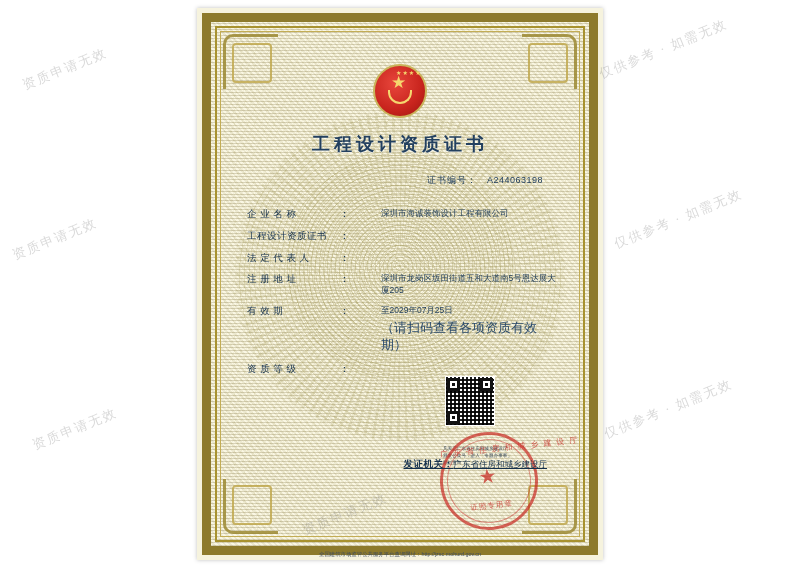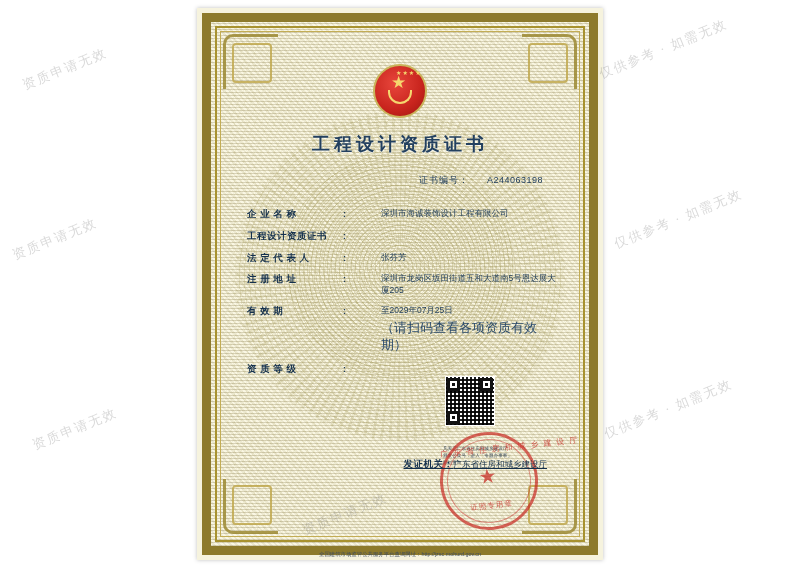--- a/index.html
+++ b/index.html
@@ -192,41 +192,41 @@
   }
   .cert-no {
     position: absolute;
     right: 60px;
     top: 166px;
     font-size: 9px;
     color: #23405f;
     letter-spacing: .5px;
   }
   .cert-no .label { letter-spacing: 1px; }
-  .cert-no .value { margin-left: 18px; }
+  .cert-no .value { margin-left: 10px; }
 
   
   .fields {
     position: absolute;
     left: 50px;
     top: 200px;
     width: 310px;
     font-size: 9px;
     color: #1d3b59;
   }
   .row {
     display: flex;
     align-items: flex-start;
     margin-bottom: 9px;
     line-height: 1.35;
   }
   .row .k {
     width: 96px;
     flex: 0 0 96px;
-    font-weight: bold;
+    font-weight: normal;
     font-size: 9.5px;
     letter-spacing: .5px;
     color: #14304d;
     white-space: nowrap;
   }
   .row .colon { width: 7px; flex: 0 0 7px; font-weight: bold;}
   .row .v {
     flex: 1 1 auto;
     font-size: 8.5px;
     color: #1d3b59;
@@ -399,21 +399,20 @@
       </div>
 
       <div class="row">
         <div class="k">工程设计资质证书</div>
         <div class="colon">:</div>
       </div>
 
       <div class="row">
         <div class="k">法 定 代 表 人</div>
         <div class="colon">:</div>
-        <div class="v">张芬芳</div>
       </div>
 
       <div class="row">
         <div class="k">注 册 地 址</div>
         <div class="colon">:</div>
         <div class="v">深圳市龙岗区坂田街道五和大道南5号恩达展大厦205</div>
       </div>
 
       <div class="row">
         <div class="k">有 效 期</div>

